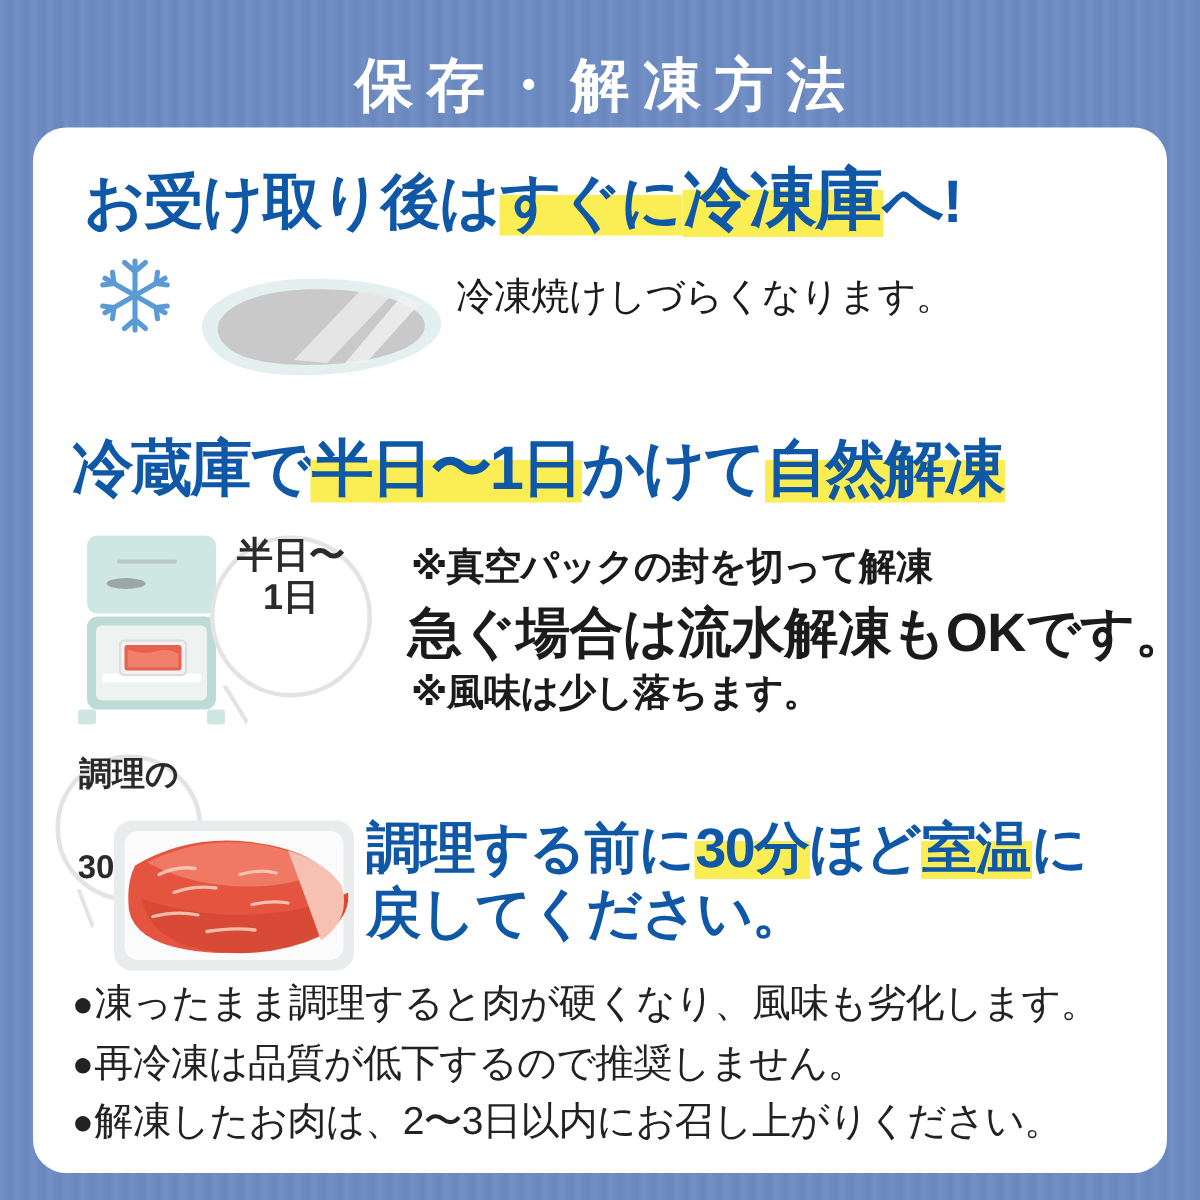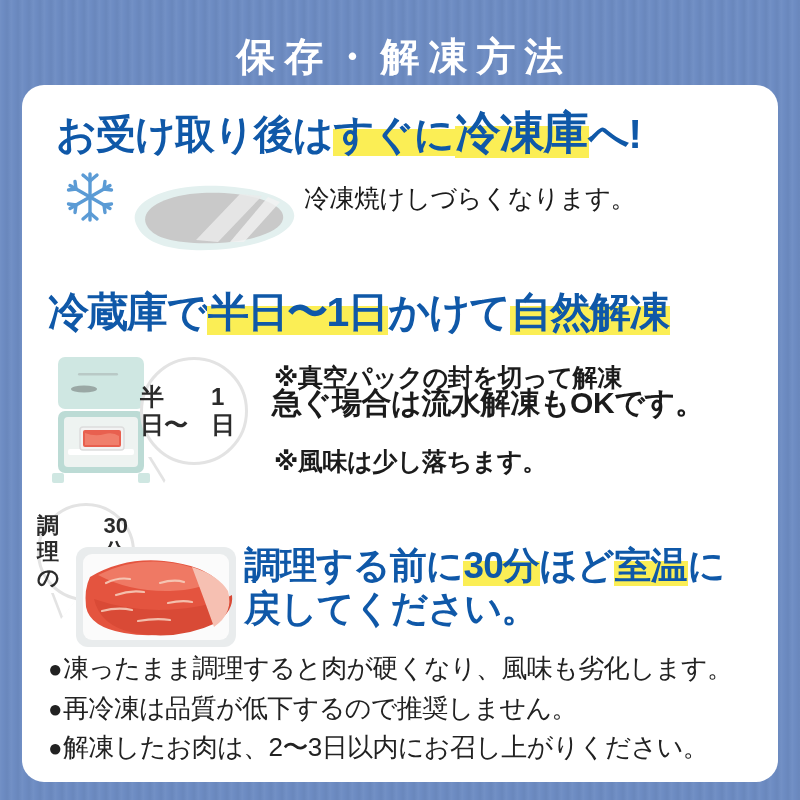--- a/index.html
+++ b/index.html
@@ -149,23 +149,23 @@
     inset: 0;
     border: 3px solid #e3e3e3;
     background: #ffffff;
     border-radius: 50%;
     box-sizing: border-box;
   }
   .bubble-text {
     position: absolute;
     inset: 0;
     display: flex;
-    flex-direction: row;
+    flex-direction: column;
     align-items: center;
-    justify-content: space-between;
+    justify-content: flex-start;
     color: #2b2b2b;
     font-weight: bold;
     line-height: 1.18;
   }
   #bubble-1 .bubble-text { font-size: 24px; }
   #bubble-2 .bubble-text { font-size: 22px; gap: 36px; }
 
   .bubble-tail {
     position: absolute;
     width: 0; height: 0;
@@ -189,21 +189,21 @@
 
   
   .note-line {
     position: absolute;
     color: #1b1b1b;
     white-space: nowrap;
     letter-spacing: -0.4px;
     font-weight: bold;
   }
   #note-2a { left: 252px; top: 276px; font-size: 25px; }
-  #note-2b { left: 250px; top: 298px; font-size: 30px; font-weight: bold; }
+  #note-2b { left: 250px; top: 313px; font-size: 36px; font-weight: bold; }
   #note-2c { left: 252px; top: 360px; font-size: 25px; }
 
   
   #bubble-2 {
     position: absolute;
     left: 15px;
     top: 418px;
     width: 98px;
     height: 98px;
   }

